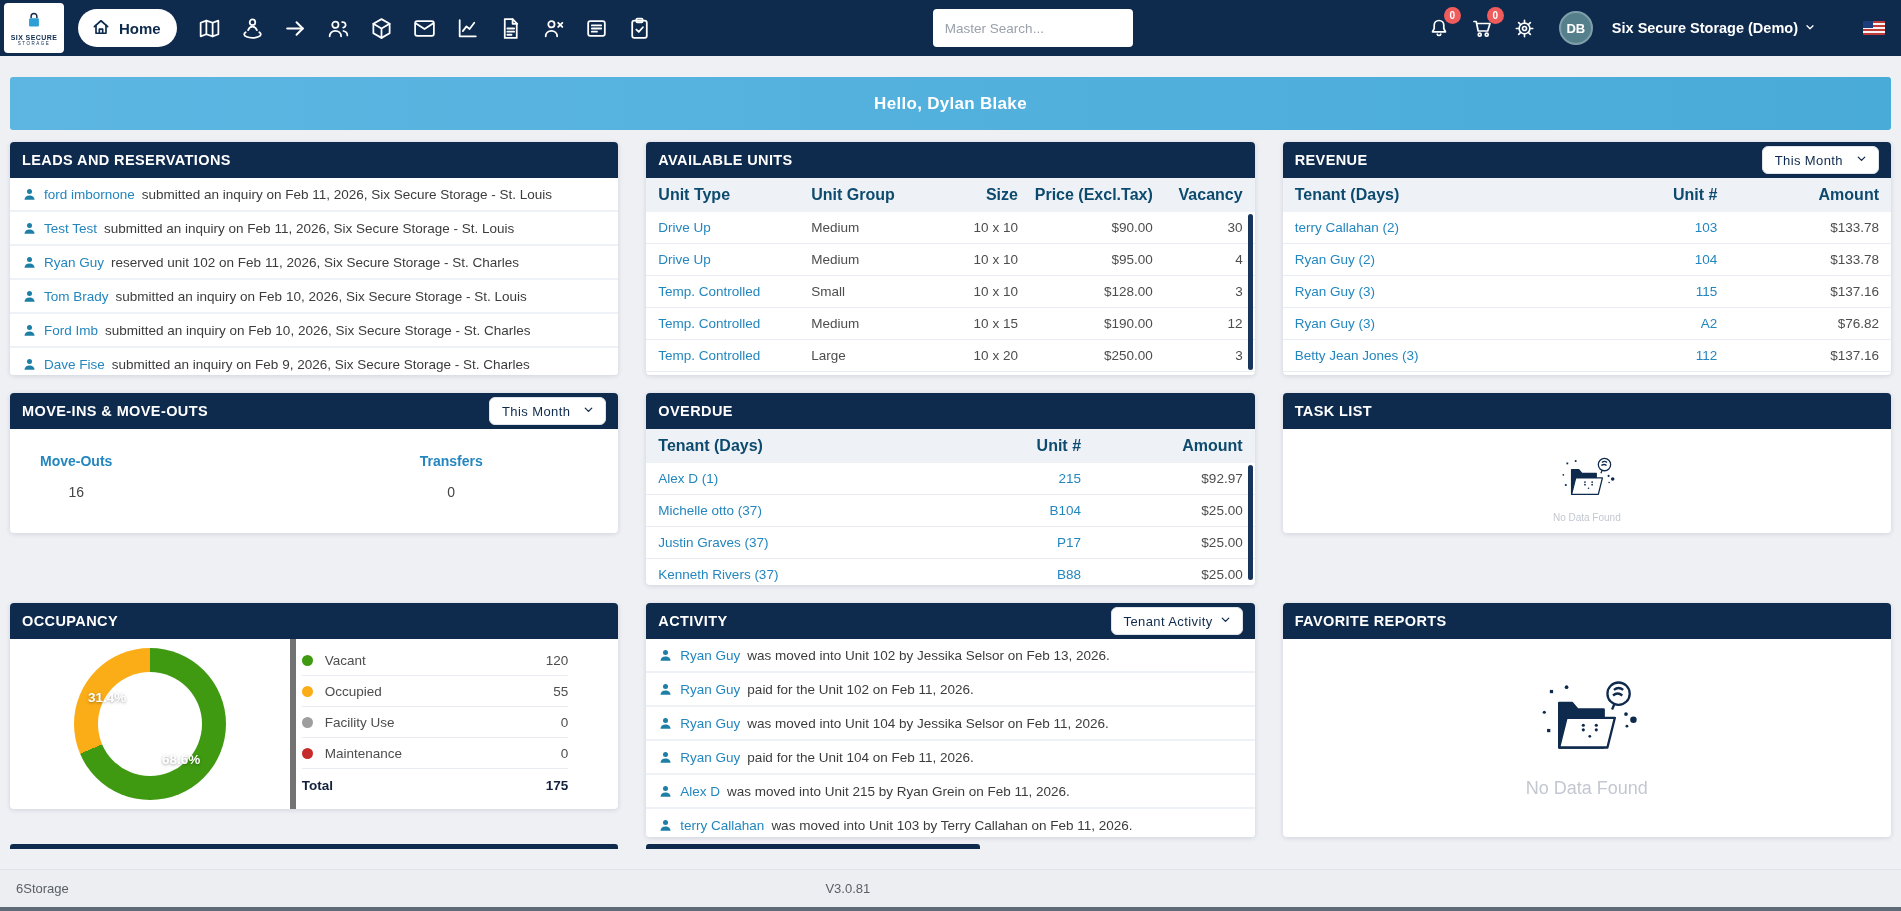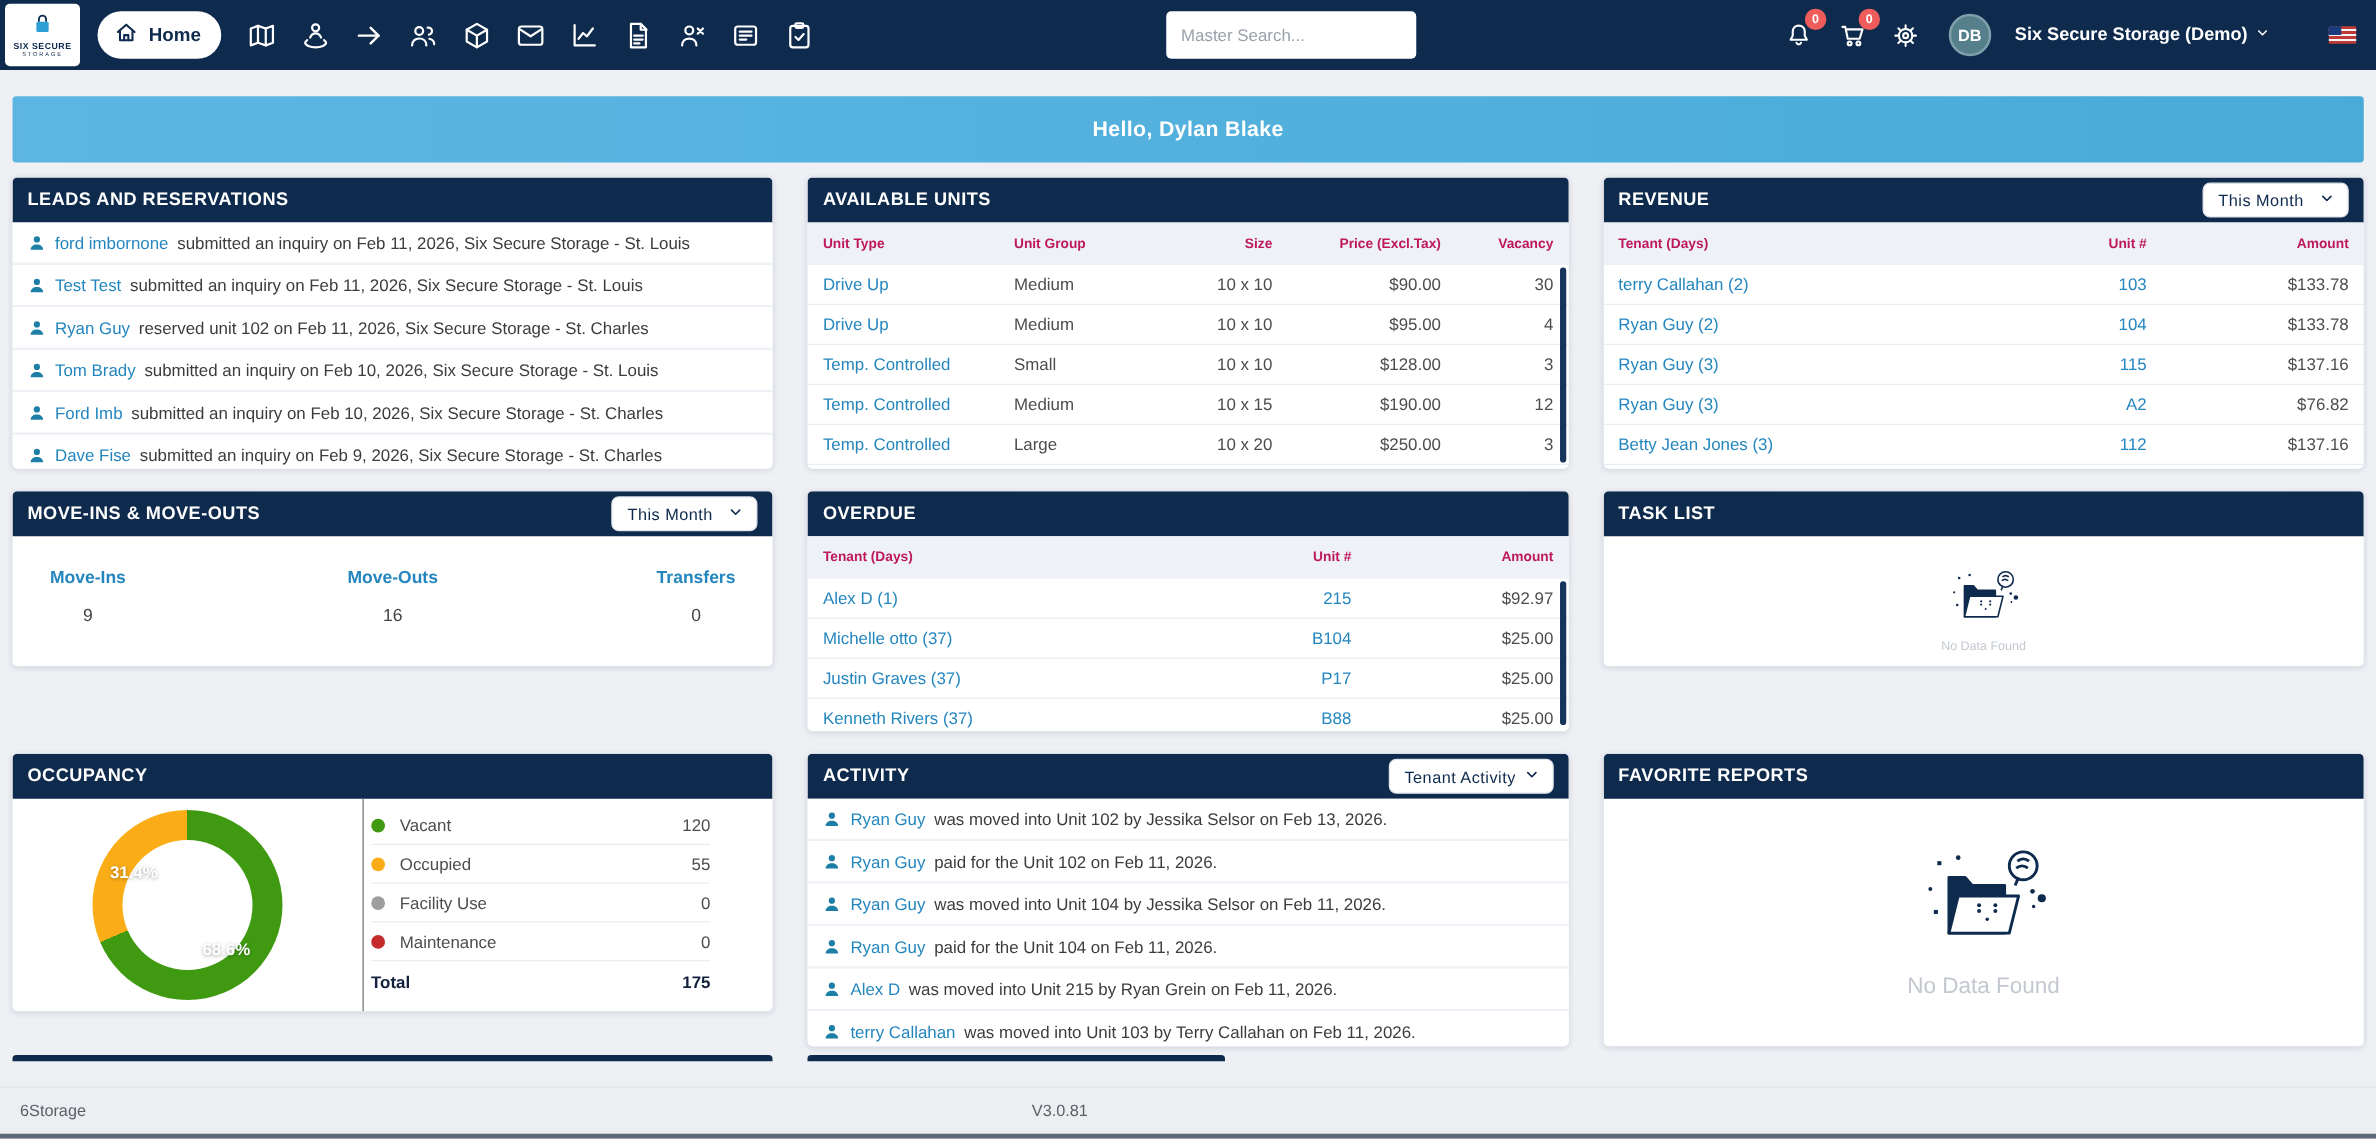--- a/index.html
+++ b/index.html
@@ -93,21 +93,21 @@
   .list-row {
     height: 34px; display: flex; align-items: center; gap: 7px;
     padding: 0 12px; border-bottom: 2px solid #eef1f6; font-size: 13.5px; color: #3c3c3c;
     background: #fff;
   }
   .list-row .p-icon { flex: none; display: flex; }
   .link { color: #2386be; cursor: pointer; }
   
   .thead {
     display: flex; background: #eef1f6; height: 34px; align-items: center;
-    padding: 0 12px; font-weight: bold; font-size: 11px; color: #be185d;
+    padding: 0 12px; font-weight: bold; font-size: 16px; color: #0c4a6e;
   }
   .t-row {
     display: flex; height: 32px; align-items: center; padding: 0 12px;
     border-bottom: 1px solid #e9edf3; font-size: 13.5px; color: #4d4d4d;
   }
   .c1 { flex: 1.7; } .c2 { flex: 1.3; } .c3 { flex: 1; text-align: right; }
   .c4 { flex: 1.5; text-align: right; } .c5 { flex: 1; text-align: right; }
   .d1 { flex: 2.4; } .d2 { flex: 1; text-align: right; } .d3 { flex: 1.3; text-align: right; }
   .vscroll { position: absolute; right: 2px; top: 72px; bottom: 5px; width: 5px; background: #16345c; border-radius: 3px; cursor: pointer; }
   
@@ -119,21 +119,21 @@
   .stat-label { color: #2386be; font-weight: bold; font-size: 14px; }
   .stat-value { margin-top: 15px; font-size: 14px; color: #444; }
   
   .occ-body { display: flex; height: 170px; }
   .occ-chart { width: 46%; display: flex; align-items: flex-start; justify-content: center; padding-top: 9px; }
   .donut { width: 152px; height: 152px; border-radius: 50%; position: relative; }
   .donut::after { content: ""; position: absolute; inset: 24px; background: #fff; border-radius: 50%; }
   .slice-label { position: absolute; color: #fff; font-weight: bold; font-size: 13.5px; z-index: 2; text-shadow: 0 1px 3px rgba(0,0,0,.35); }
   .slice-minor { left: 14px; top: 42px; }
   .slice-major { left: 88px; top: 104px; }
-  .occ-legend { flex: 1; padding: 6px 50px 0 6px; border-left: 1px solid #737373; }
+  .occ-legend { flex: 1; padding: 6px 50px 0 6px; border-left: 6px solid #737373; }
   .legend-row { display: flex; align-items: center; height: 31px; border-bottom: 1px solid #e9edf3; font-size: 13.5px; color: #4d4d4d; }
   .legend-dot { width: 11px; height: 11px; border-radius: 50%; margin-right: 12px; flex: none; }
   .legend-val { margin-left: auto; }
   .legend-total { display: flex; align-items: center; height: 32px; font-size: 13.5px; font-weight: bold; color: #13213c; }
   .legend-total .legend-val { margin-left: auto; }
   
   .empty { display: flex; flex-direction: column; align-items: center; justify-content: center; }
   .empty-sm { height: 118px; }
   .empty-lg { height: 195px; }
   .empty-text-sm { font-size: 10px; color: #c3c8d0; margin-top: 2px; }
@@ -476,26 +476,20 @@
       <span>MOVE-INS &amp; MOVE-OUTS</span>
       <span class="filter-select">
         <span>This Month</span>
         <span><svg width="13" height="13" viewBox="0 0 24 24" fill="none" stroke="#0e2a4d" stroke-width="2.4" stroke-linecap="round" stroke-linejoin="round">
               <path d="M6 9.5l6 6 6-6"></path>
             </svg></span>
       </span>
     </div>
     <div class="stats">
 
-        <div class="stat">
-          <div class="stat-inner">
-            <div class="stat-label">Move-Ins</div>
-            <div class="stat-value">9</div>
-          </div>
-        </div>
 
         <div class="stat">
           <div class="stat-inner">
             <div class="stat-label">Move-Outs</div>
             <div class="stat-value">16</div>
           </div>
         </div>
 
         <div class="stat">
           <div class="stat-inner">

